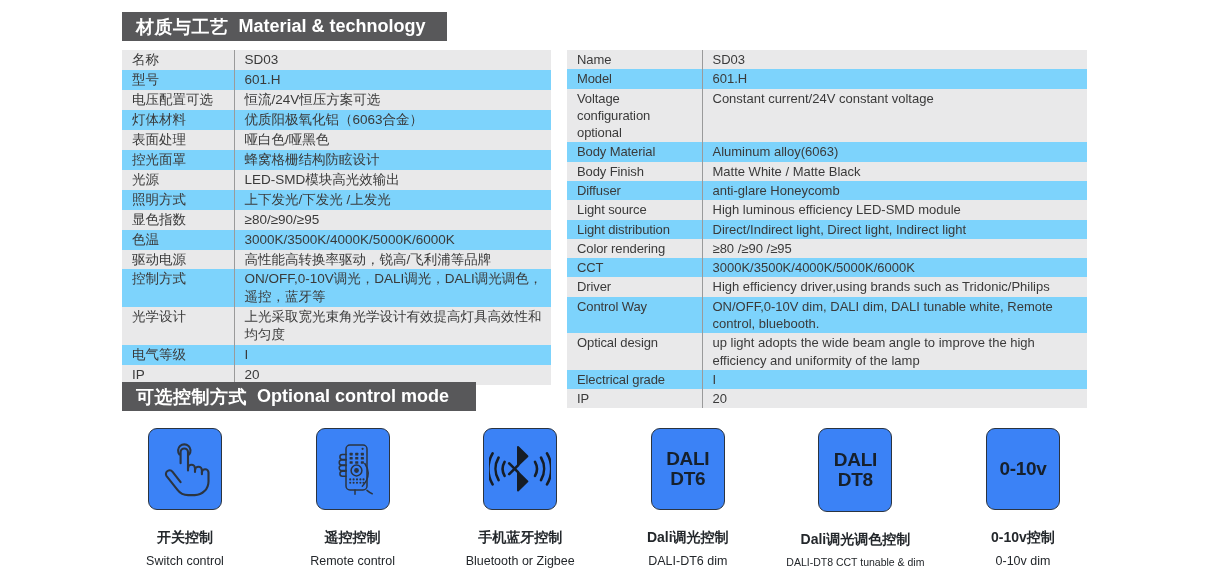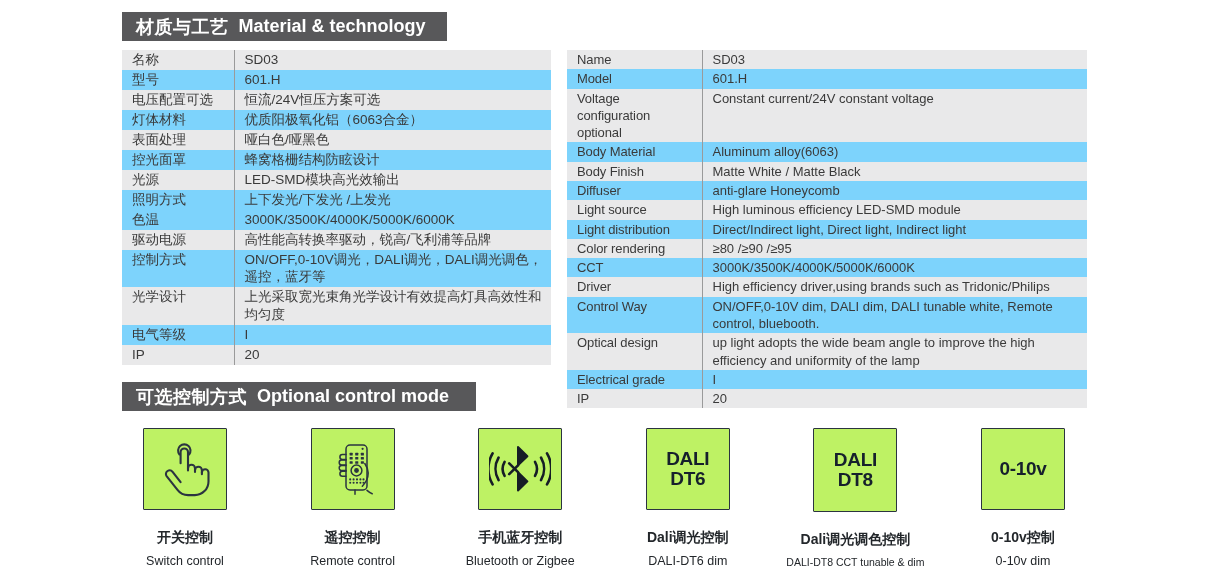--- a/index.html
+++ b/index.html
@@ -112,25 +112,25 @@
     display: flex;
     justify-content: space-between;
   }
   .mode-item {
     width: 150px;
     display: flex;
     flex-direction: column;
     align-items: center;
   }
   .mode-card {
-    width: 84px;
+    width: 74px;
     height: 84px;
     border: 1.3px solid #2b3440;
-    border-radius: 1px;
-    background: #bef264;
+    border-radius: 9px;
+    background: #3b82f6;
     display: flex;
     align-items: center;
     justify-content: center;
     box-sizing: border-box;
   }
   .mode-card svg { display: block; }
   .mode-text {
     font-size: 19px;
     font-weight: 700;
     color: #16202c;
@@ -192,20 +192,24 @@
         <td class="k">控光面罩</td>
         <td class="v">蜂窝格栅结构防眩设计</td>
       </tr>
       <tr class="odd">
         <td class="k">光源</td>
         <td class="v">LED-SMD模块高光效输出</td>
       </tr>
       <tr class="even">
         <td class="k">照明方式</td>
         <td class="v">上下发光/下发光 /上发光</td>
+      </tr>
+      <tr class="odd">
+        <td class="k">显色指数</td>
+        <td class="v">≥80/≥90/≥95</td>
       </tr>
       <tr class="even">
         <td class="k">色温</td>
         <td class="v">3000K/3500K/4000K/5000K/6000K</td>
       </tr>
       <tr class="odd">
         <td class="k">驱动电源</td>
         <td class="v">高性能高转换率驱动，锐高/飞利浦等品牌</td>
       </tr>
       <tr class="even">

